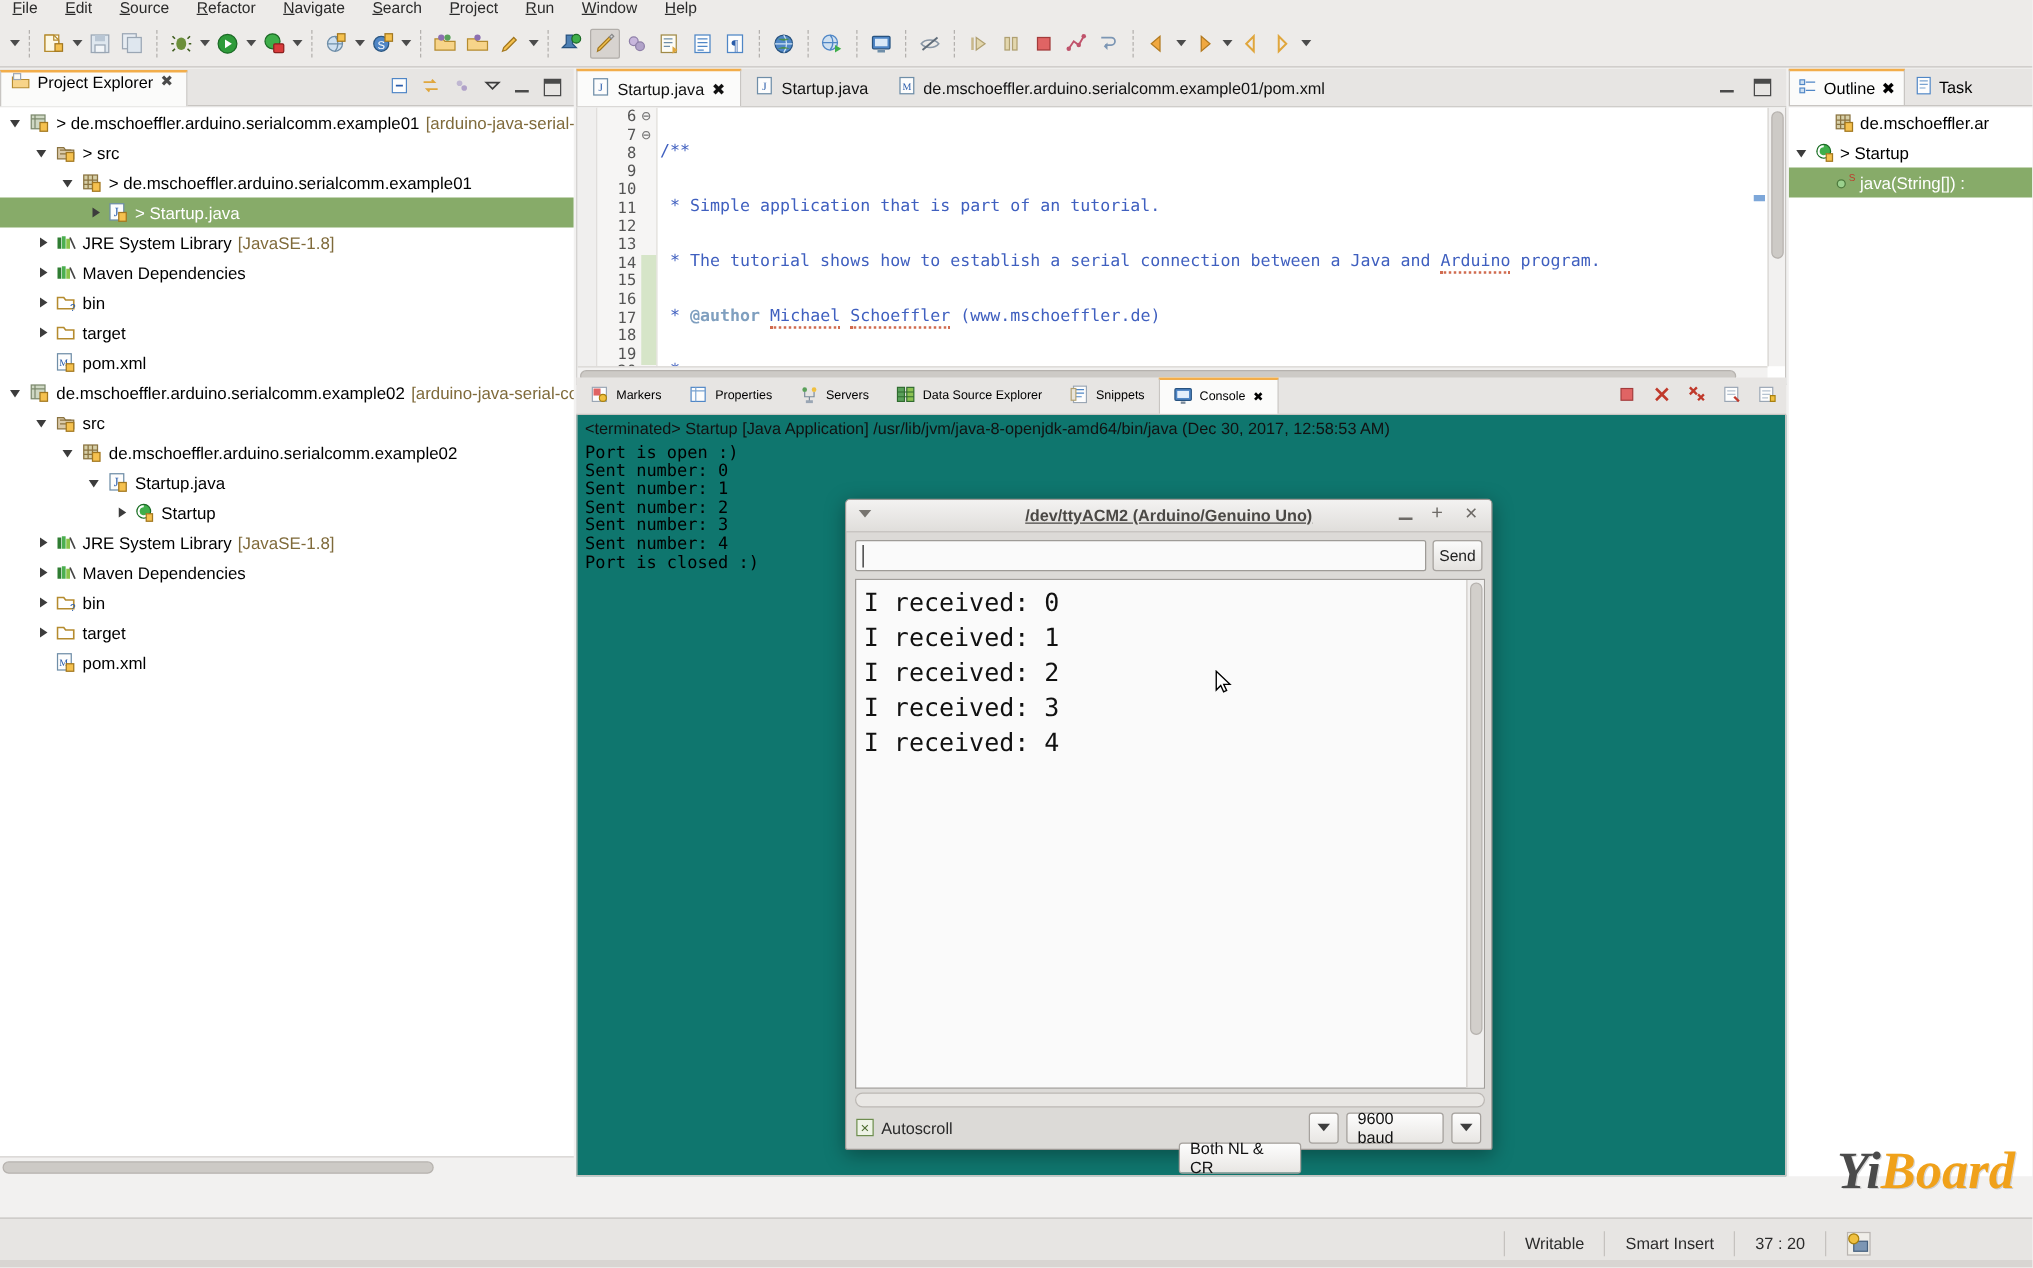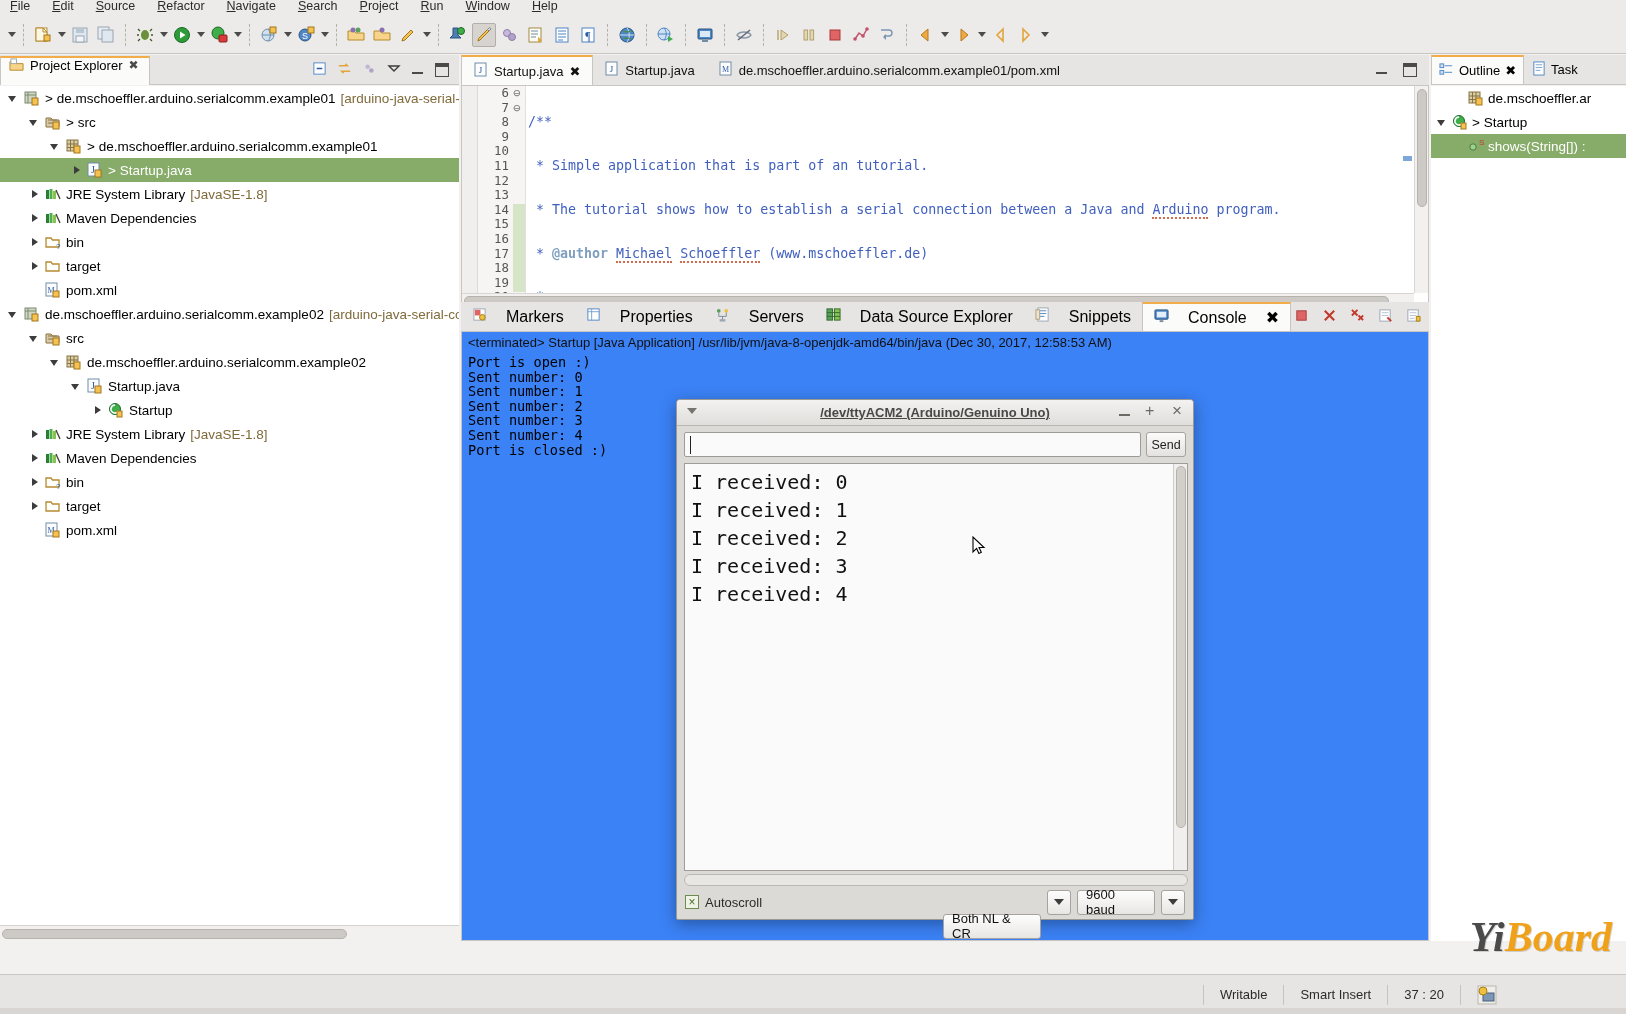--- a/index.html
+++ b/index.html
@@ -180,27 +180,27 @@
 
   
   .console-area {
     position: absolute; left: 0; top: 247px; right: 0; bottom: 0;
   }
   .ctabbar {
     position: relative; height: 30px; background: #e7e5e3; display: flex; align-items: stretch;
     border-bottom: 1px solid #c8c5c2;
   }
   .ctab {
-    display: flex; align-items: center; gap: 19px; padding: 0 11px; font-size: 16px; white-space: nowrap; justify-content: center;
+    display: flex; align-items: center; gap: 6px; padding: 0 11px; font-size: 10px; white-space: nowrap; justify-content: center;
   }
   .ctab.active {
     background: #fbfbfa; border: 1px solid #c8c5c2; border-bottom: none; border-top: 2px solid #f2ad4a;
   }
   .console-body {
-    position: absolute; left: 0; top: 30px; right: 0; bottom: 0; background: #3b82f6;
+    position: absolute; left: 0; top: 30px; right: 0; bottom: 0; background: #0f766e;
     border: 1px solid #c8c5c2; border-top: none;
   }
   .cterm {
     padding: 3px 6px; font-size: 13px; color: #111;
   }
   .cout {
     font-family: "DejaVu Sans Mono", monospace; font-size: 13.6px; line-height: 14.6px;
     padding: 2px 6px; white-space: pre;
   }
 
@@ -1088,21 +1088,21 @@
           <span>&gt; Startup</span>
         </div>
         <div class="orow sel" style="padding-left: 22px;">
           <span class="arrow none"></span>
           <span style="display: flex; flex: 0 0 auto;">
             <svg width="16" height="16" viewBox="0 0 16 16">
               <circle cx="5" cy="9" r="3.2" fill="#9bd18e" stroke="#4d7a3d"></circle>
               <text x="11" y="7" font-size="8" fill="#c0392b" font-family="sans-serif">S</text>
             </svg>
           </span>
-          <span>shows(String[]) :</span>
+          <span>java(String[]) :</span>
         </div>
       </div>
   </div>
 
   <div class="dlg">
     <div class="dlg-title">
       <span class="dlg-menu"></span>
       <span class="t">/dev/ttyACM2 (Arduino/Genuino Uno)</span>
       <span class="dlg-wbtns">
         <span class="wb min"></span>

